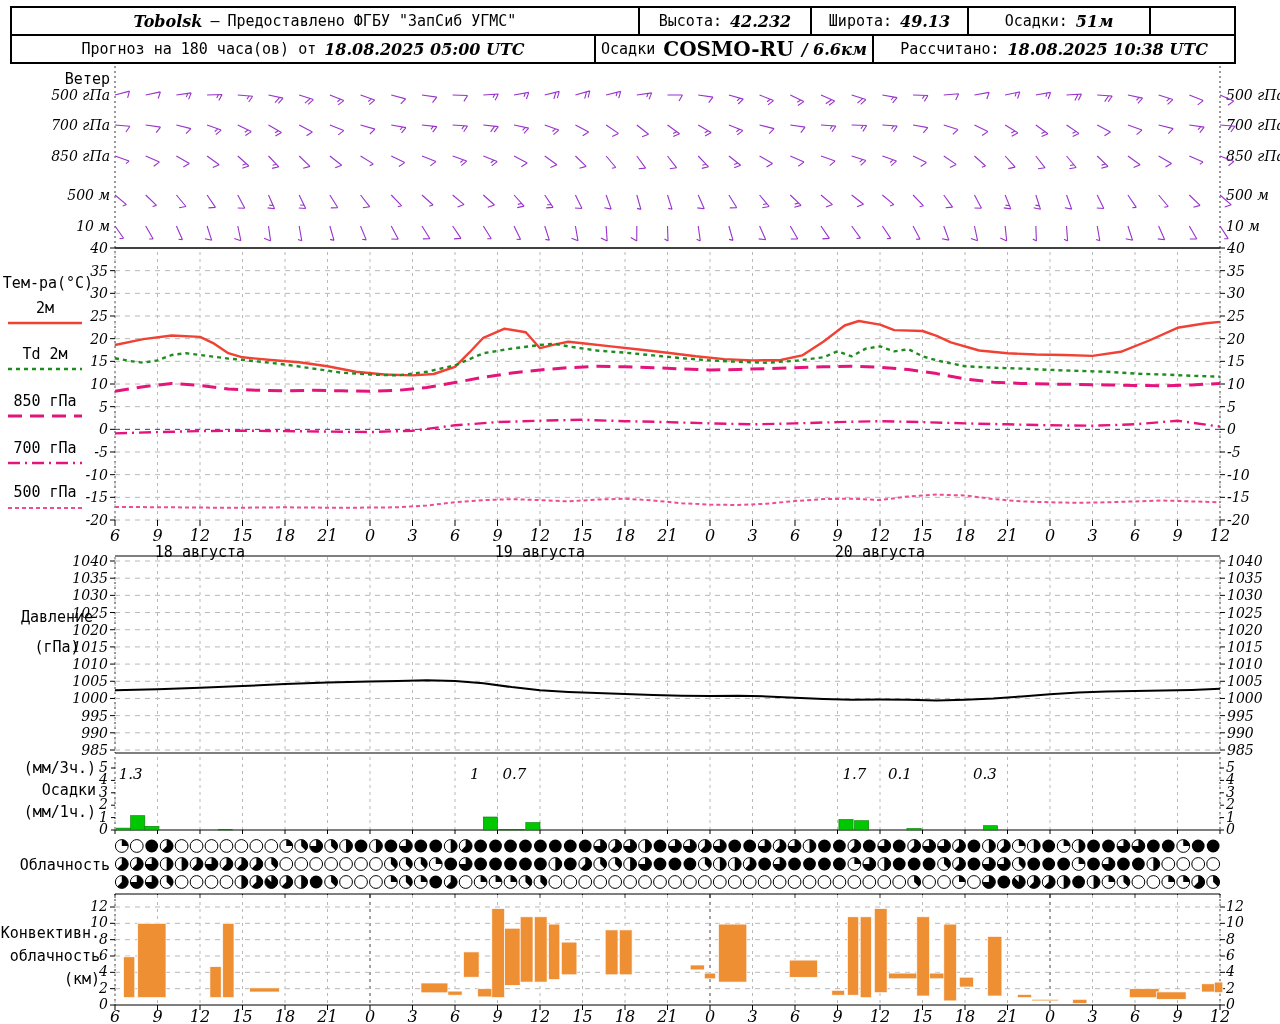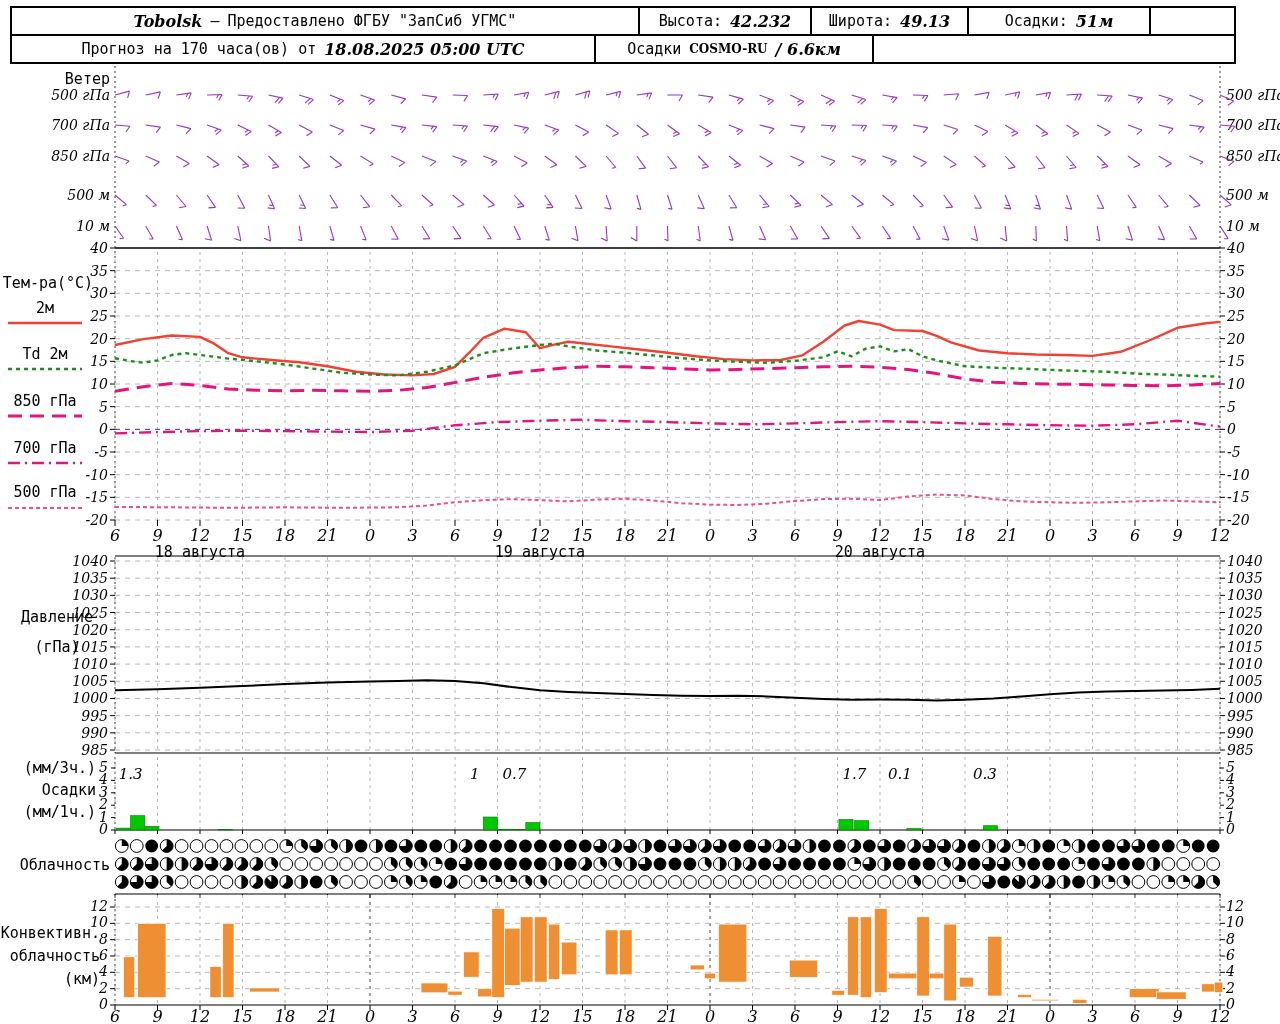--- a/index.html
+++ b/index.html
@@ -6,21 +6,21 @@
   .frame{position:relative;width:1280px;height:1024px;background:#fff;overflow:hidden;
          font-family:"DejaVu Sans Mono","Liberation Mono",monospace;color:#000;}
   .hdr{position:absolute;top:6px;left:10px;width:1222px;border:2px solid #000;}
   .hrow{display:flex;height:26px;align-items:stretch;}
   .hrow.first{border-bottom:2px solid #000;}
   .hcell{display:flex;align-items:center;justify-content:center;border-right:2px solid #000;white-space:nowrap;overflow:hidden;}
   .hcell.last{border-right:none;flex:1;}
   .hcell span{margin:0 4px;}
   .hmono{font-family:"DejaVu Sans Mono","Liberation Mono",monospace;font-size:15px;}
   .hser{font-family:"DejaVu Serif","Liberation Serif",serif;font-style:italic;font-weight:bold;font-size:16px;}
-  .hbold{font-family:"DejaVu Serif","Liberation Serif",serif;font-weight:bold;font-size:12px;}
+  .hbold{font-family:"DejaVu Serif","Liberation Serif",serif;font-weight:bold;font-size:20px;}
   svg text{fill:#000;}
   .tick{font:italic 14px "DejaVu Serif","Liberation Serif",serif;}
   .hour{font:italic 16px "DejaVu Serif","Liberation Serif",serif;}
   .mono{font:15px "DejaVu Sans Mono","Liberation Mono",monospace;}
   .ann{font:italic 15px "DejaVu Serif","Liberation Serif",serif;}
 </style>
 </head>
 <body>
 
 <div class="frame">
@@ -41,27 +41,31 @@
         <span class="hser">49.13</span>
       </div>
       <div class="hcell" style="width:180px">
         <span class="hmono">Осадки:</span>
         <span class="hser">51м</span>
       </div>
       <div class="hcell last"></div>
     </div>
     <div class="hrow">
       <div class="hcell" style="width:582px">
-        <span class="hmono">Прогноз на 170 часа(ов) от</span>
+        <span class="hmono">Прогноз на 180 часа(ов) от</span>
         <span class="hser">18.08.2025 05:00 UTC</span>
       </div>
       <div class="hcell" style="width:276px">
         <span class="hmono">Осадки</span>
         <span class="hbold">COSMO-RU</span>
         <span class="hser">/ 6.6км</span>
+      </div>
+      <div class="hcell last">
+        <span class="hmono">Рассчитано:</span>
+        <span class="hser">18.08.2025 10:38 UTC</span>
       </div>
     </div>
   </div>
 
   <svg id="chart" width="1280" height="1024" viewBox="0 0 1280 1024">
       <line x1="115" y1="66" x2="115" y2="520" stroke="#333" stroke-width="1" stroke-dasharray="2 3"></line>
       <line x1="1220" y1="66" x2="1220" y2="520" stroke="#333" stroke-width="1" stroke-dasharray="2 3"></line>
       <line x1="115" y1="557" x2="115" y2="753" stroke="#333" stroke-width="1" stroke-dasharray="2 3"></line>
       <line x1="1220" y1="557" x2="1220" y2="753" stroke="#333" stroke-width="1" stroke-dasharray="2 3"></line>
       <line x1="115" y1="757" x2="115" y2="830" stroke="#333" stroke-width="1" stroke-dasharray="2 3"></line>

